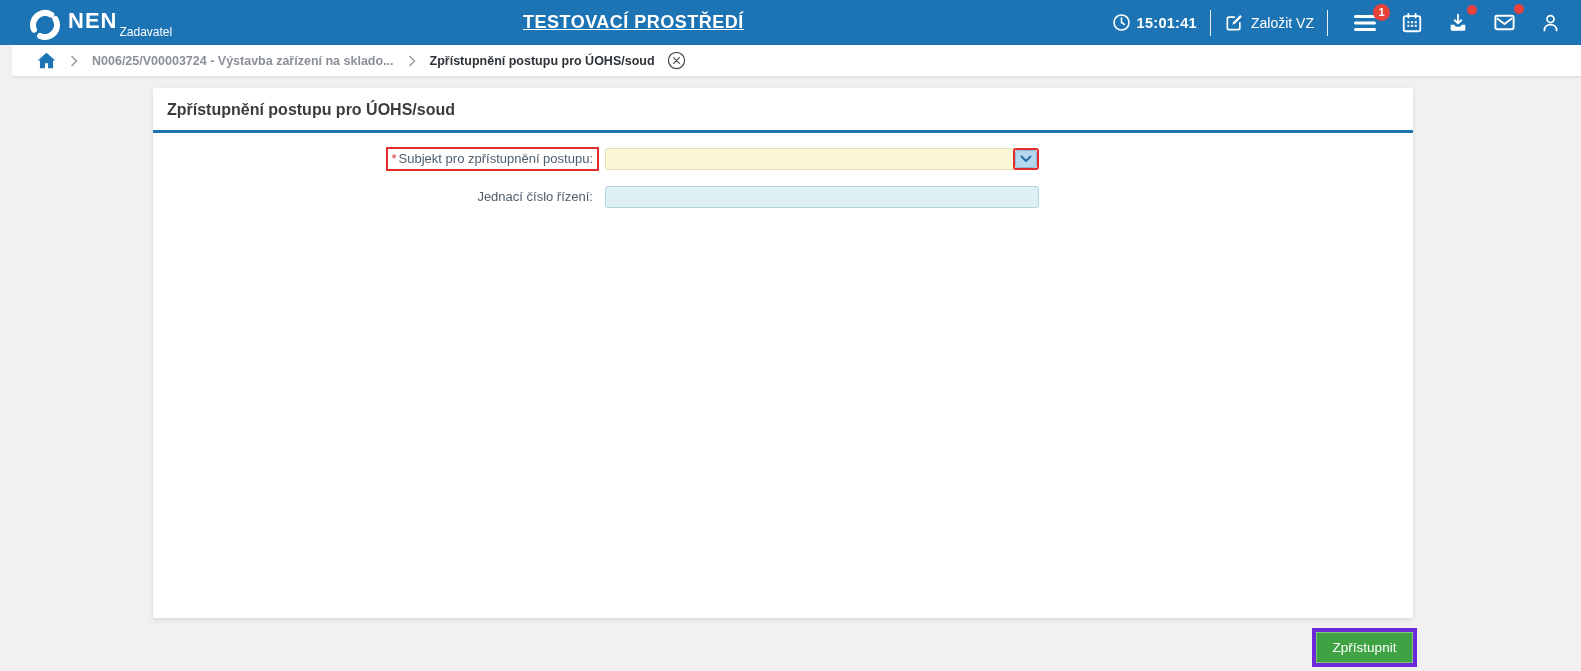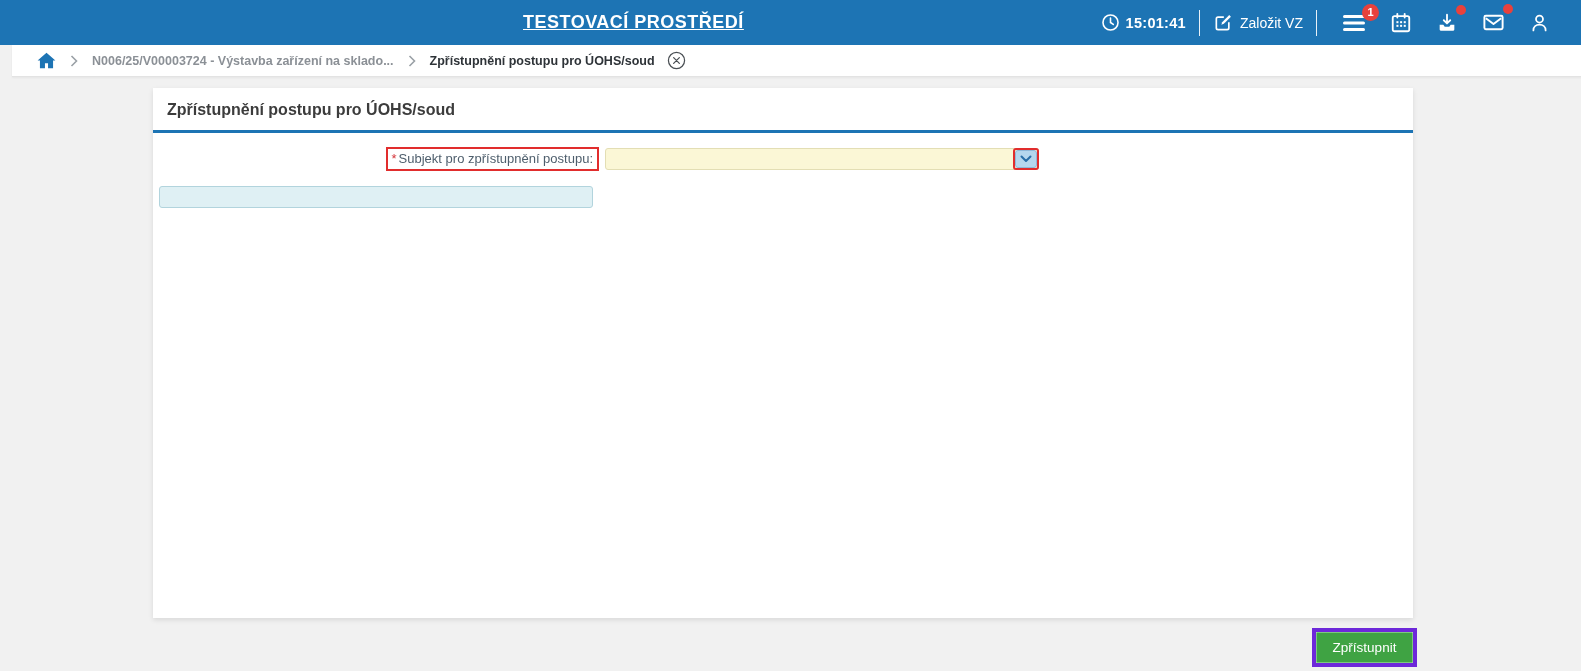--- a/index.html
+++ b/index.html
@@ -23,21 +23,21 @@
   .logo-mark { width:34px; height:34px; margin-top:4px; }
   .brand-text { font-size:22px; font-weight:bold; letter-spacing:1px; margin-left:6px; line-height:24px; margin-top:5px;}
   .brand-sub { font-size:12px; font-weight:normal; margin-top:21px; margin-left:2px; }
   .env-title {
     position:absolute; left:523px; top:0; height:45px;
     display:flex; align-items:center;
     font-size:18px; font-weight:bold; letter-spacing:0.5px;text-decoration:underline;
   }
   .topbar-right {
     position:absolute; right:0; top:0; height:45px;
-    display:flex; align-items:center; padding-right:29px;
+    display:flex; align-items:center; padding-right:18px;
   }
   .tb-group { display:flex; align-items:center; }
   .tb-divider { width:1px; height:26px; background:rgba(255,255,255,0.9); margin:0 13px; }
   .clock-time { font-size:14.5px; margin-left:6px; font-weight:bold; letter-spacing:0.3px; }
   .create-vz { display:flex; align-items:center; cursor:pointer; }
   .create-vz-label { font-size:14px; font-weight:normal; margin-left:7px; }
   .tb-iconbtn { position:relative; margin:0 12px; cursor:pointer; display:flex; align-items:center; }
   .tb-badge {
     position:absolute; top:-9px; right:-13px;
     min-width:17px; height:17px; border-radius:9px;
@@ -118,20 +118,29 @@
     width:97px; height:31px; background:#3fa343; border:1px solid #7cc97e;
     color:#fff; font-size:13.5px; cursor:pointer; border-radius:1px;
     font-family:"Liberation Sans", sans-serif;
   }
   svg { display:block; }
 </style>
 </head>
 <body>
 
 <header class="topbar">
+  <div class="logo-area">
+    <svg class="logo-mark" viewBox="0 0 34 34">
+      <g transform="rotate(-30 17 17)">
+        <circle cx="17" cy="17" r="12" fill="none" stroke="#ffffff" stroke-width="6" stroke-dasharray="30 9" stroke-linecap="round"></circle>
+      </g>
+    </svg>
+    <span class="brand-text">NEN</span>
+    <span class="brand-sub">Zadavatel</span>
+  </div>
 
   <div class="env-title">TESTOVACÍ PROSTŘEDÍ</div>
 
   <div class="topbar-right">
     <div class="tb-group">
       <svg width="19" height="19" viewBox="0 0 24 24">
         <circle cx="12" cy="12" r="9.5" fill="none" stroke="#fff" stroke-width="2"></circle>
         <path d="M12 6.5V12l3.5 2.5" fill="none" stroke="#fff" stroke-width="2" stroke-linecap="round"></path>
       </svg>
       <span class="clock-time">15:01:41</span>
@@ -243,20 +252,23 @@
           <button class="select-btn">
             <svg width="12" height="8" viewBox="0 0 12 8">
               <path d="M1.5 1.5L6 6l4.5-4.5" fill="none" stroke="#2a6fa8" stroke-width="2" stroke-linecap="round" stroke-linejoin="round"></path>
             </svg>
           </button>
         </span>
       </div>
     </div>
 
     <div class="form-row">
+      <div class="label-cell">
+        <span class="plain-label field-label">Jednací číslo řízení:</span>
+      </div>
       <div class="field-cell">
         <input class="text-field" type="text" value="" style="">
       </div>
     </div>
   </div>
 </main>
 
 <div class="submit-outline">
   <button class="submit-btn">Zpřístupnit</button>
 </div>

